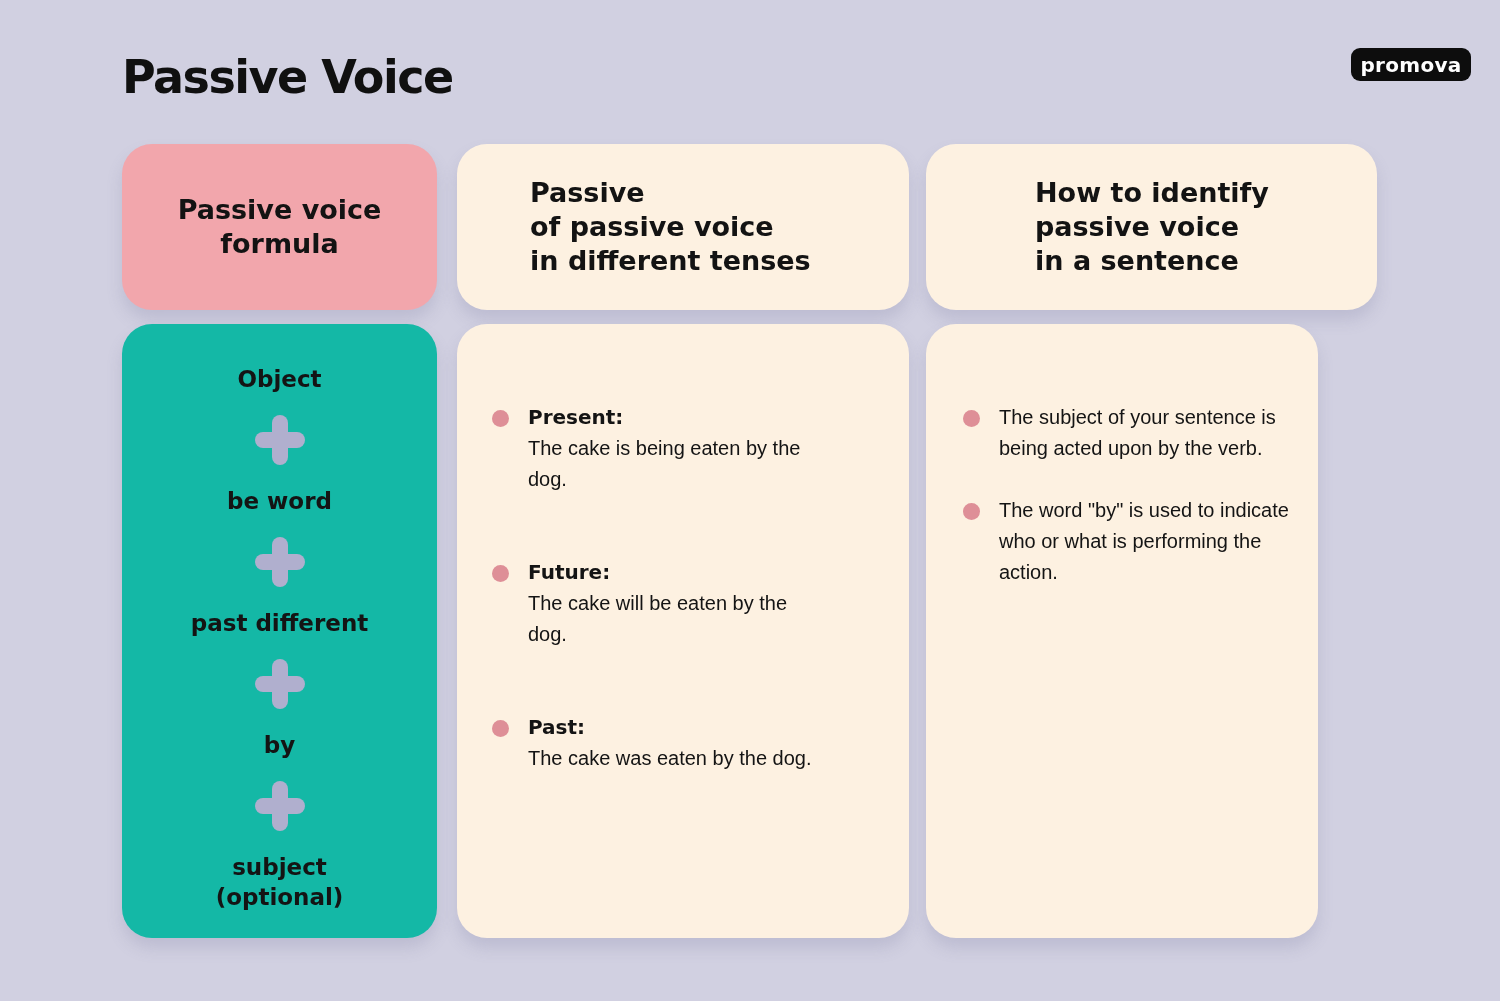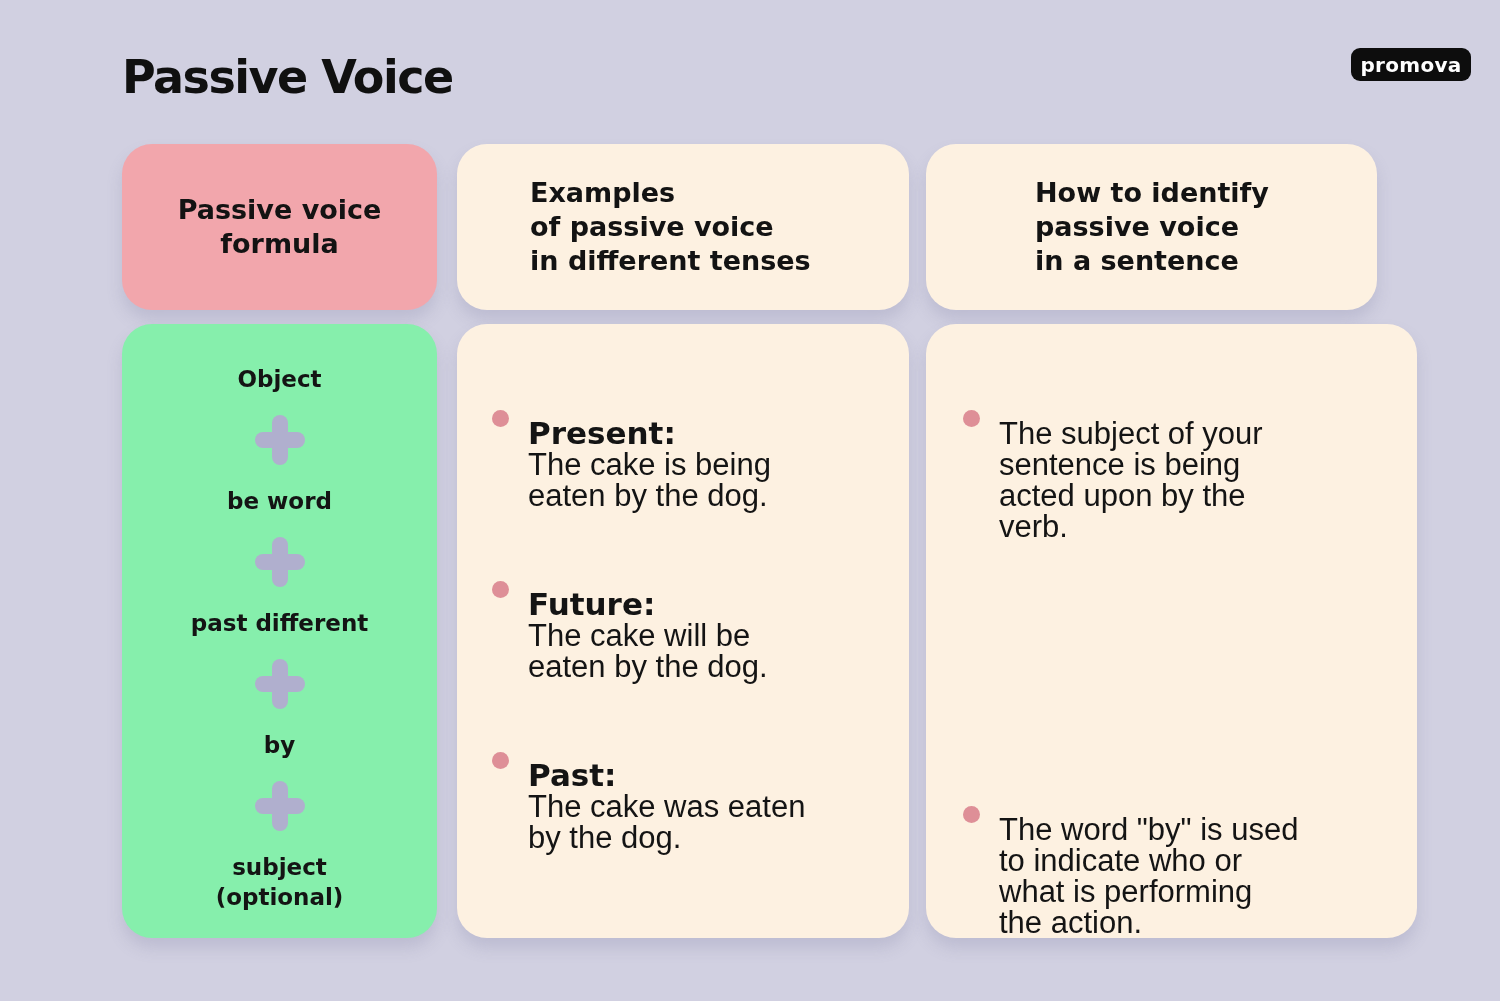--- a/index.html
+++ b/index.html
@@ -27,26 +27,26 @@
     box-shadow:0 10px 16px rgba(110,110,150,0.20);
     box-sizing:border-box;
   }
   
   #c1h { left:122px; top:144px; width:315px; height:166px; background:#f2a6ac;
          display:flex; align-items:center; justify-content:center; text-align:center; }
   #c2h { left:457px; top:144px; width:452px; height:166px; background:#fdf1e1;
          display:flex; align-items:center; padding-left:73px; }
   #c3h { left:926px; top:144px; width:451px; height:166px; background:#fdf1e1;
          display:flex; align-items:center; padding-left:109px; }
-  #c1b { left:122px; top:324px; width:315px; height:614px; background:#86efac;
+  #c1b { left:122px; top:324px; width:315px; height:614px; background:#14b8a6;
          display:flex; flex-direction:column; align-items:center; padding-top:40px; gap:21px; }
   #c2b { left:457px; top:324px; width:452px; height:614px; background:#fdf1e1;
          display:flex; flex-direction:column; padding:78px 20px 0 35px; gap:62px; }
-  #c3b { left:926px; top:324px; width:491px; height:614px; background:#fdf1e1;
-         display:flex; flex-direction:column; padding:78px 20px 0 37px; gap:31px;justify-content:space-between; }
+  #c3b { left:926px; top:324px; width:392px; height:614px; background:#fdf1e1;
+         display:flex; flex-direction:column; padding:78px 20px 0 37px; gap:31px; }
 
   .hdr {
     font-family:"DejaVu Sans", sans-serif; font-weight:bold;
     font-size:27px; line-height:34px; white-space:pre-line; color:#131313;
   }
   .f-step {
     font-family:"DejaVu Sans", sans-serif; font-weight:bold;
     font-size:23px; line-height:30px; text-align:center; white-space:pre-line;
   }
   .plus { position:relative; width:50px; height:50px; flex:none; }
@@ -56,21 +56,21 @@
   }
   .plus::after {
     content:""; position:absolute; left:17px; top:0; width:16px; height:50px;
     border-radius:8px; background:#b0afce;
   }
   .li { display:flex; align-items:flex-start; }
   .dot {
     flex:none; width:17px; height:17px; border-radius:50%;
     background:#de8f97; margin:8px 19px 0 0;
   }
-  .li-body { font-size:31px; line-height:31px; color:#141414;margin-top:16px; }
+  .li-body { font-size:20px; line-height:31px; color:#141414; }
   #c2b .li-body { width:292px; }
   #c3b .li-body { width:302px; }
   .li-label {
     display:block; font-family:"DejaVu Sans", sans-serif; font-weight:bold;
   }
 </style>
 </head>
 <body>
 
 <div class="canvas">
@@ -92,21 +92,21 @@
     <div class="plus"></div>
     <div class="f-step">past different</div>
     <div class="plus"></div>
     <div class="f-step">by</div>
     <div class="plus"></div>
     <div class="f-step">subject
 (optional)</div>
   </div>
 
   <div class="card" id="c2h">
-    <div class="hdr">Examples
+    <div class="hdr">Passive
 of passive voice
 in different tenses</div>
   </div>
   <div class="card" id="c2b">
     <div class="li">
       <span class="dot"></span>
       <div class="li-body">
         <span class="li-label">Present:</span>
         <span class="li-text">The cake is being eaten by the dog.</span>
       </div>

